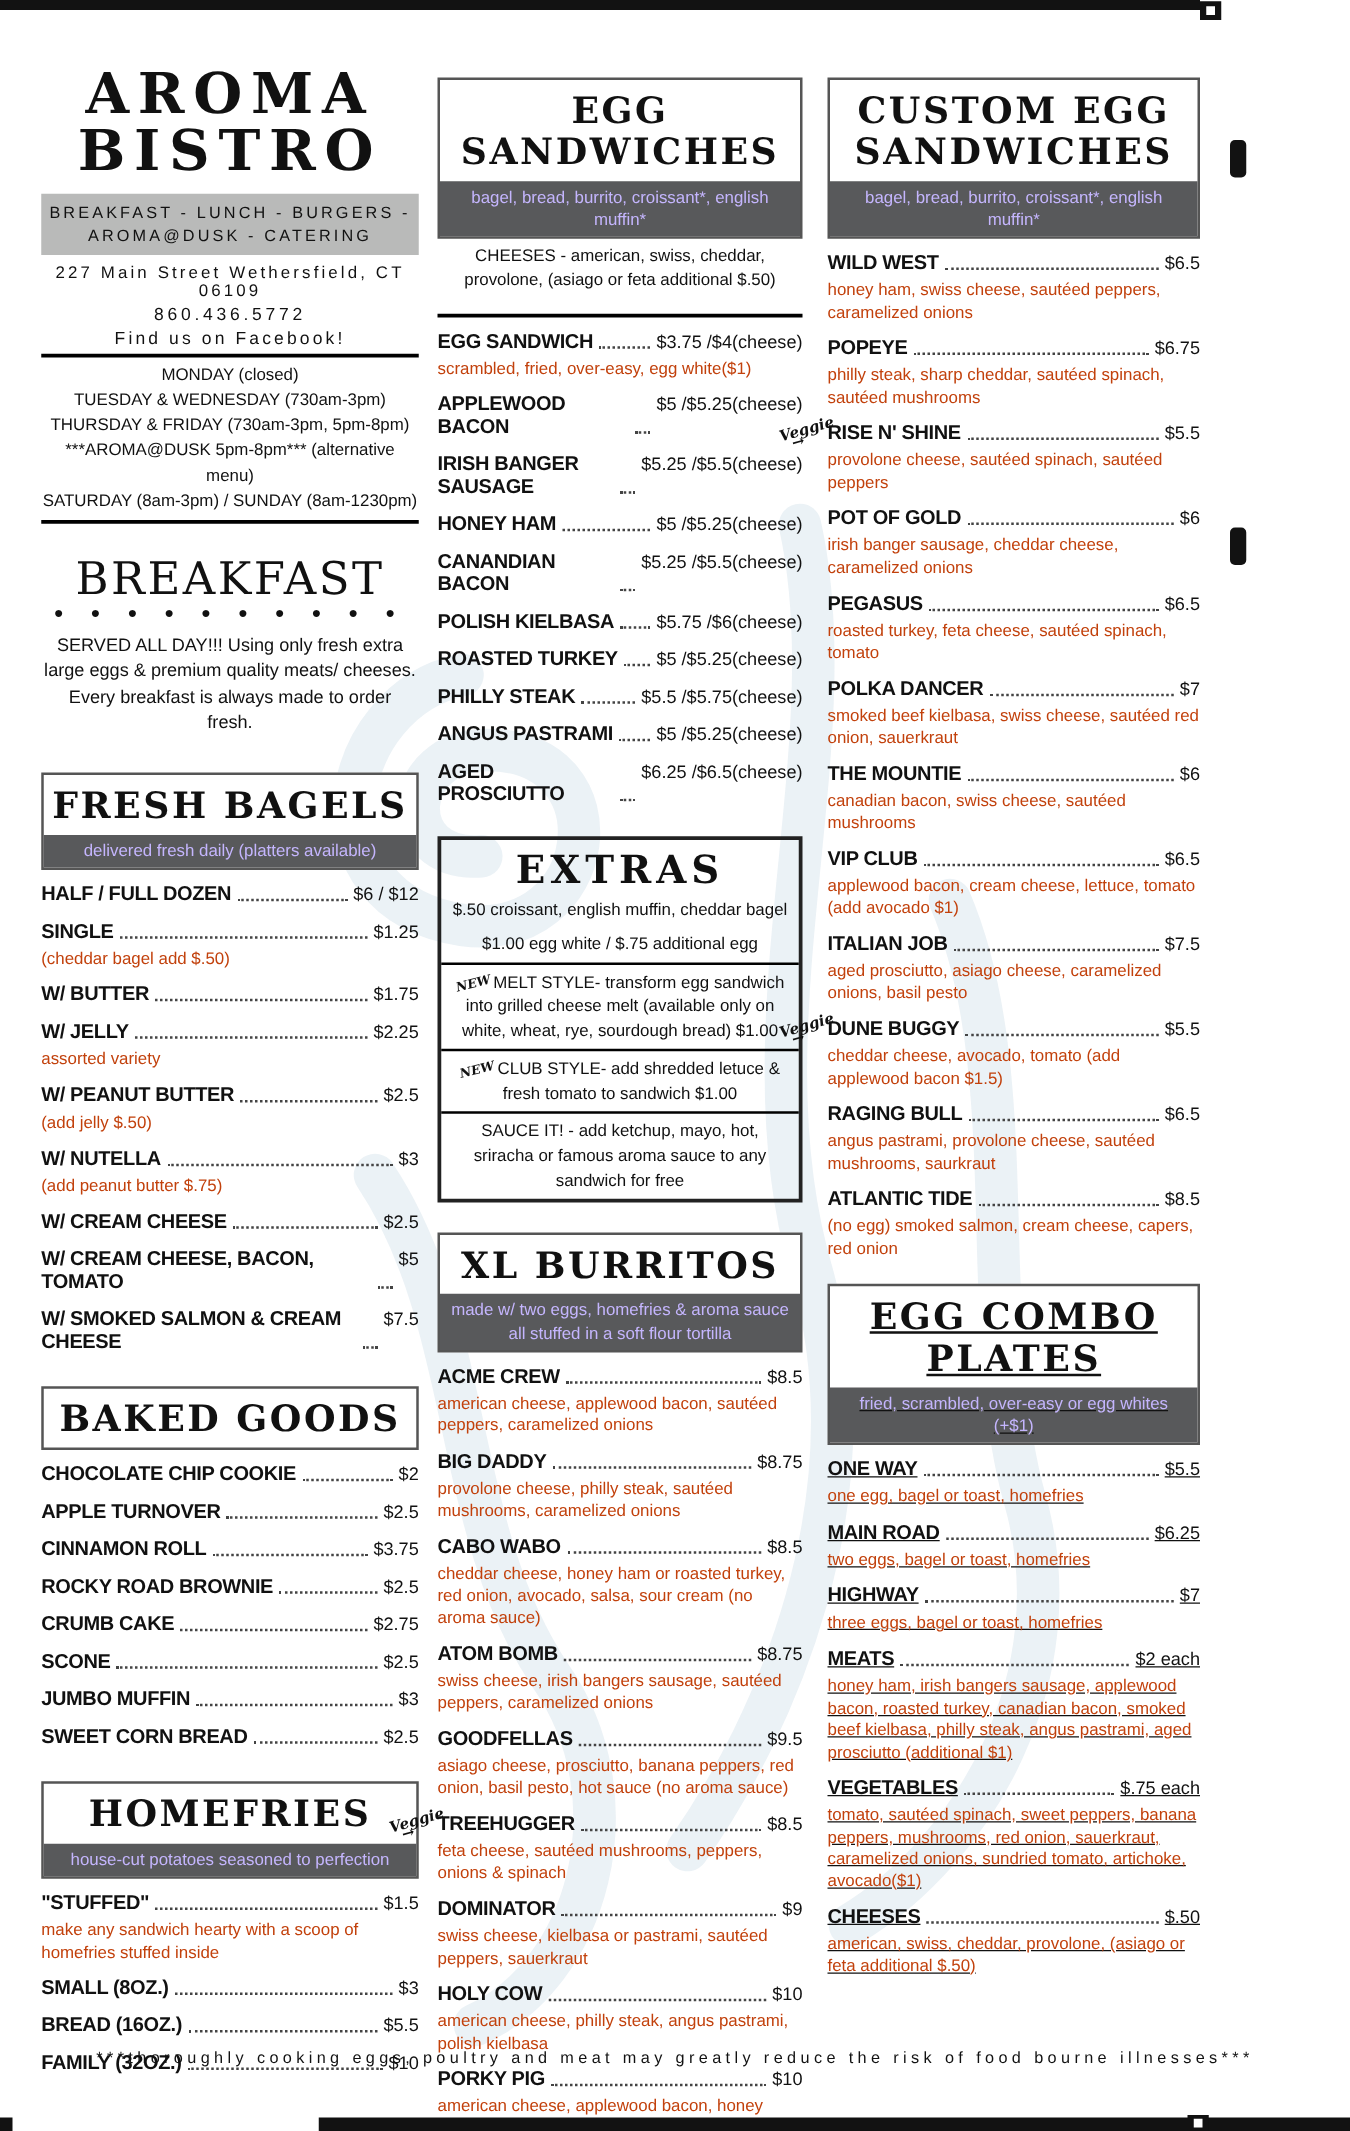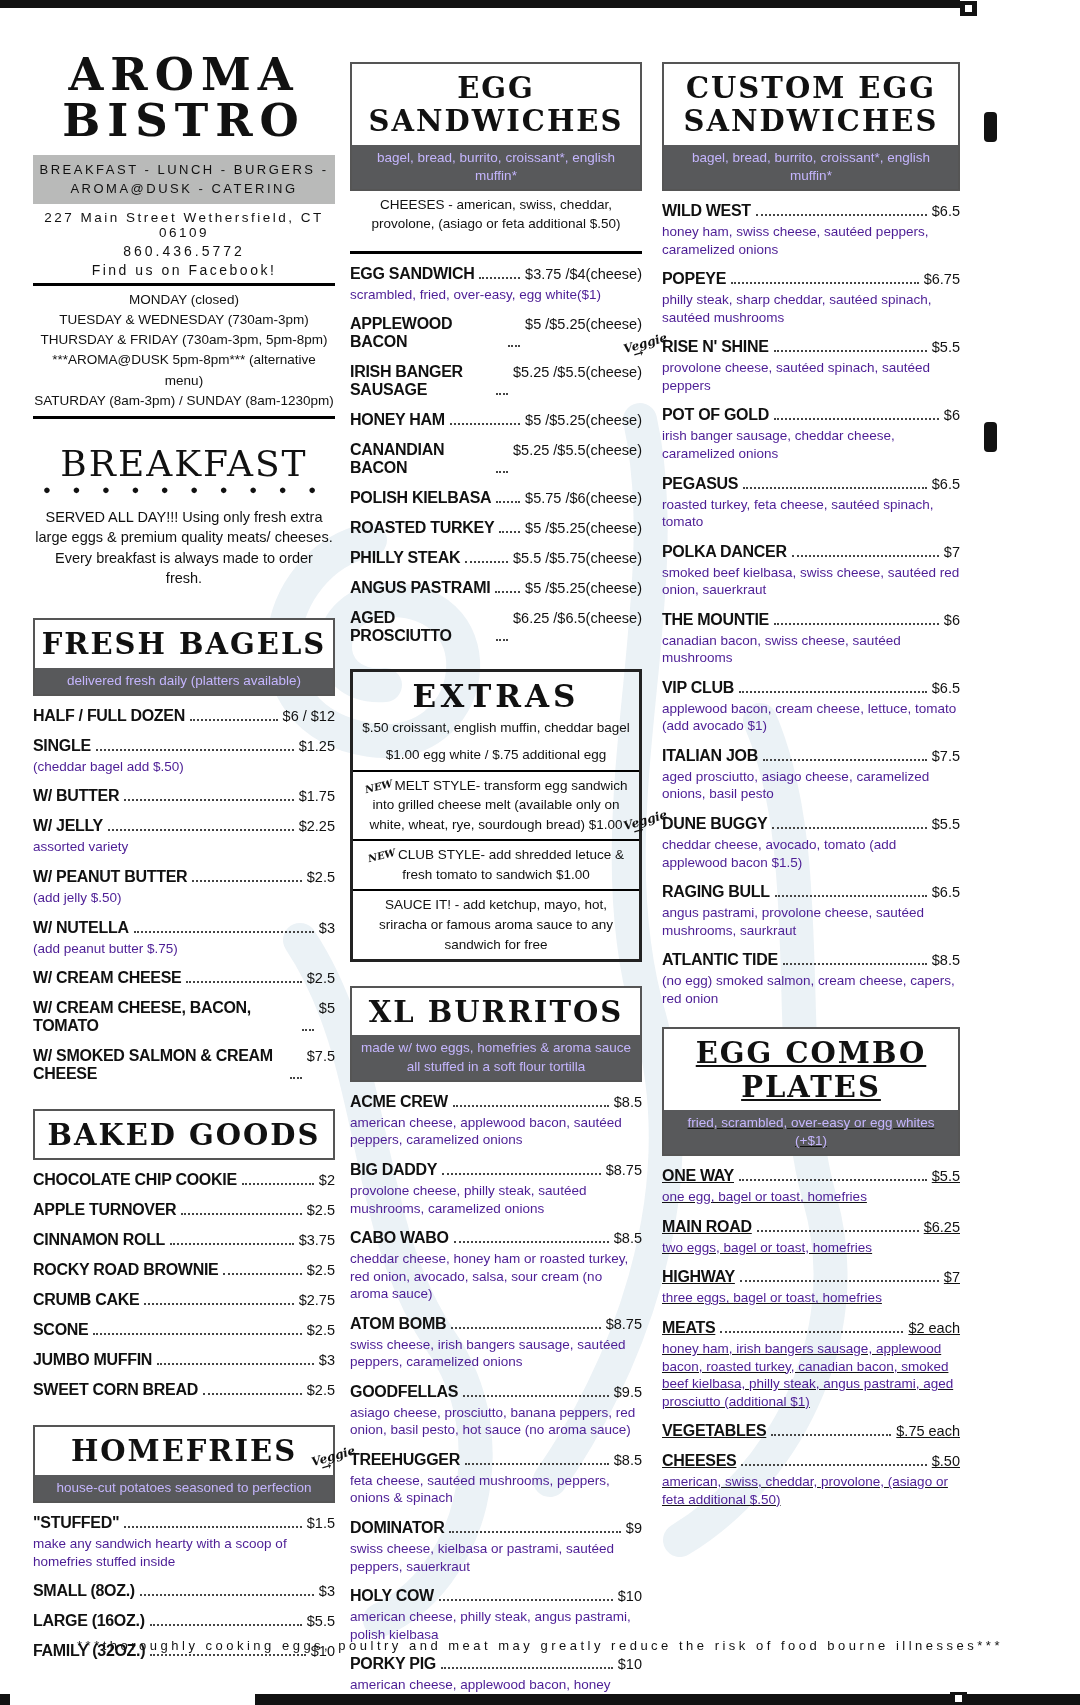--- a/index.html
+++ b/index.html
@@ -37,21 +37,21 @@
                border-bottom:3px solid #000;padding-bottom:17px;}
 
   
   .items{margin-top:6px;}
   .item{margin:11px 0 12px;}
   .line{display:flex;align-items:baseline;position:relative;}
   .name{font-weight:bold;font-size:16px;letter-spacing:-0.3px;white-space:normal;}
   .leader{flex:1;border-bottom:2px dotted #444;margin:0 5px;min-width:12px;
           align-self:flex-end;margin-bottom:4px;}
   .price{font-size:14.5px;white-space:nowrap;}
-  .note{font-size:13.5px;line-height:1.3;margin-top:3px;color:#4c1d95;}
+  .note{font-size:13.5px;line-height:1.3;margin-top:3px;color:#c2410c;}
   .veggie{position:absolute;left:-38px;top:-2px;font-family:"DejaVu Serif",serif;
           font-style:italic;font-size:12px;transform:rotate(-16deg);font-weight:bold;}
   .veggie::after{content:"\2192";display:block;margin-top:-6px;margin-left:8px;}
 
   
   .extras-box{border:3px solid #222;margin-top:24px;text-align:center;}
   .x-title{font-family:"DejaVu Serif",serif;font-weight:bold;font-size:31px;
            letter-spacing:4px;padding:6px 0 2px;}
   .x-intro{font-size:13.5px;line-height:1.45;padding:2px 6px 5px;}
   .x-row{border-top:2px solid #000;font-size:13.5px;line-height:1.45;padding:4px 8px 5px;position:relative;}
@@ -325,21 +325,21 @@
             <div class="line">
               <span class="name">SMALL (8OZ.)</span>
               <span class="leader"></span>
               <span class="price">$3</span>
             </div>
 
           </div>
 
           <div class="item">
             <div class="line">
-              <span class="name">LARGE (16OZ.)</span>
+              <span class="name">BREAD (16OZ.)</span>
               <span class="leader"></span>
               <span class="price">$5.5</span>
             </div>
 
           </div>
 
           <div class="item">
             <div class="line">
               <span class="name">FAMILY (32OZ.)</span>
               <span class="leader"></span>
@@ -747,20 +747,21 @@
             </div>
             <div class="note">honey ham, irish bangers sausage, applewood bacon, roasted turkey, canadian bacon, smoked beef kielbasa, philly steak, angus pastrami, aged prosciutto (additional $1)</div>
           </div>
 
           <div class="item">
             <div class="line">
               <span class="name">VEGETABLES</span>
               <span class="leader"></span>
               <span class="price">$.75 each</span>
             </div>
+            <div class="note">tomato, sautéed spinach, sweet peppers, banana peppers, mushrooms, red onion, sauerkraut, caramelized onions, sundried tomato, artichoke, avocado($1)</div>
           </div>
 
           <div class="item">
             <div class="line">
               <span class="name">CHEESES</span>
               <span class="leader"></span>
               <span class="price">$.50</span>
             </div>
             <div class="note">american, swiss, cheddar, provolone, (asiago or feta additional $.50)</div>
           </div>

